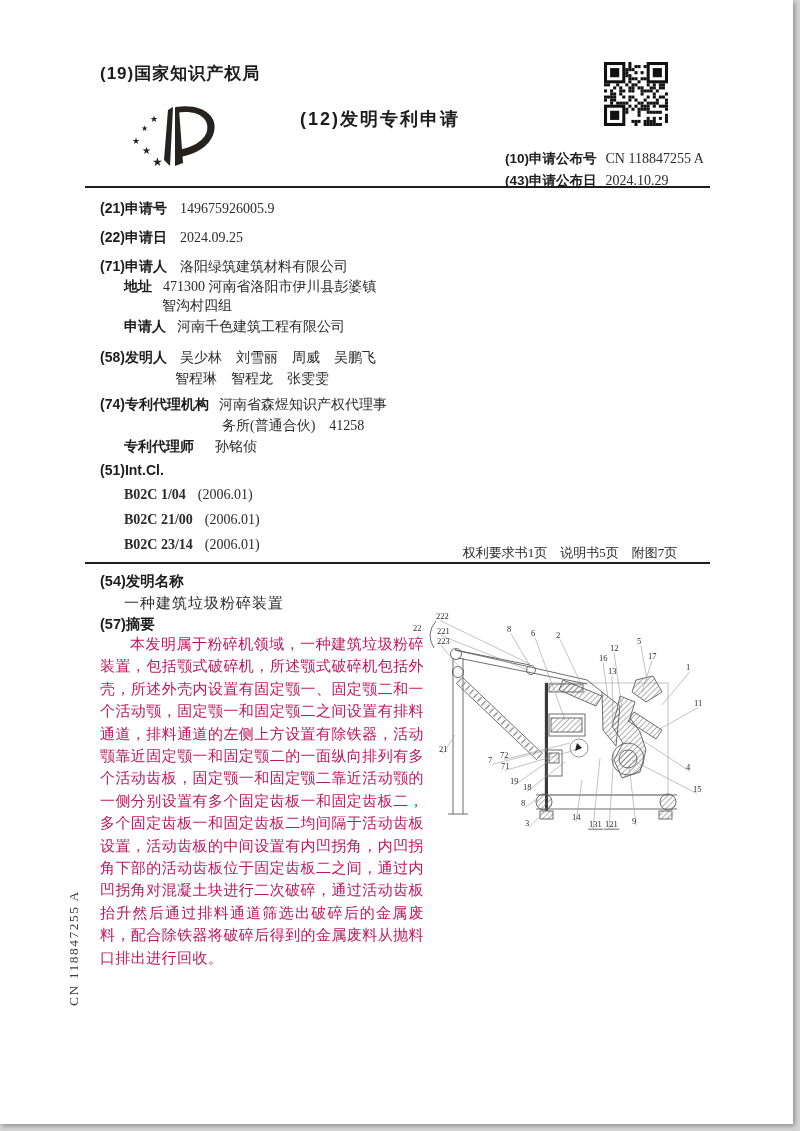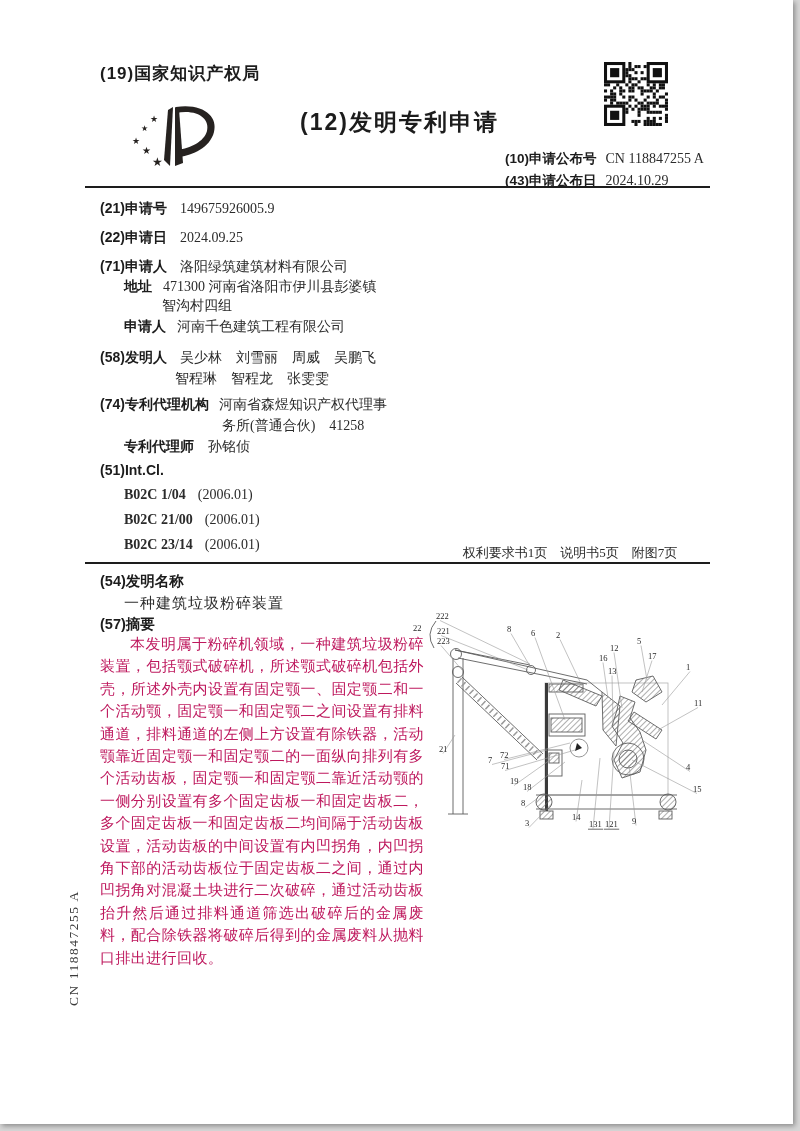--- a/index.html
+++ b/index.html
@@ -12,21 +12,21 @@
   .page{
     position:absolute;left:0;top:0;width:793px;height:1124px;
     background:#ffffff;
     box-shadow:2px 2px 5px rgba(0,0,0,0.35);
   }
   .abs{position:absolute;white-space:nowrap;}
   .lbl{font-family:"Liberation Sans","DejaVu Sans",sans-serif;font-weight:bold;color:#1c1c1c;}
   .val{font-family:"Liberation Serif","DejaVu Serif",serif;color:#2b2b2b;}
   .sz14{font-size:14px;}
   .office{font-size:17px;letter-spacing:1px;}
-  .doctype{font-size:23px;letter-spacing:2px;}
+  .doctype{font-size:18px;letter-spacing:2px;}
   .hrule{position:absolute;left:85px;width:625px;background:#1d1d1d;}
   .pages-note{font-size:13px;color:#2b2b2b;text-align:center;width:280px;}
   .title-cn{font-size:15px;color:#2b2b2b;letter-spacing:1px;}
   .abstract{
     position:absolute;left:100px;top:633px;width:324px;
     font-size:15px;line-height:22.4px;color:#be185d;
     text-align:justify;text-indent:2em;white-space:normal;
     letter-spacing:0.4px;
   }
   .ipc-code{font-weight:bold;color:#2b2b2b;}
@@ -243,21 +243,21 @@
     <span class="val sz14" style="margin-left:9px;">吴少林　刘雪丽　周威　吴鹏飞</span>
   </div>
   <div class="abs val sz14" style="left:175px;top:370px;">智程琳　智程龙　张雯雯</div>
   <div class="abs" style="left:100px;top:395px;">
     <span class="lbl sz14">(74)专利代理机构</span>
     <span class="val sz14" style="margin-left:6px;">河南省森煜知识产权代理事</span>
   </div>
   <div class="abs val sz14" style="left:222px;top:417px;">务所(普通合伙)　41258</div>
   <div class="abs" style="left:124px;top:437px;">
     <span class="lbl sz14">专利代理师</span>
-    <span class="val sz14" style="margin-left:10px;">孙铭侦</span>
+    <span class="val sz14" style="margin-left:17px;">孙铭侦</span>
   </div>
   <div class="abs lbl sz14" style="left:100px;top:462px;">(51)Int.Cl.</div>
   <div class="abs sz14" style="left:124px;top:487px;">
     <span class="ipc-code">B02C 1/04</span><span class="ipc-year">(2006.01)</span>
   </div>
   <div class="abs sz14" style="left:124px;top:512px;">
     <span class="ipc-code">B02C 21/00</span><span class="ipc-year">(2006.01)</span>
   </div>
   <div class="abs sz14" style="left:124px;top:537px;">
     <span class="ipc-code">B02C 23/14</span><span class="ipc-year">(2006.01)</span>

